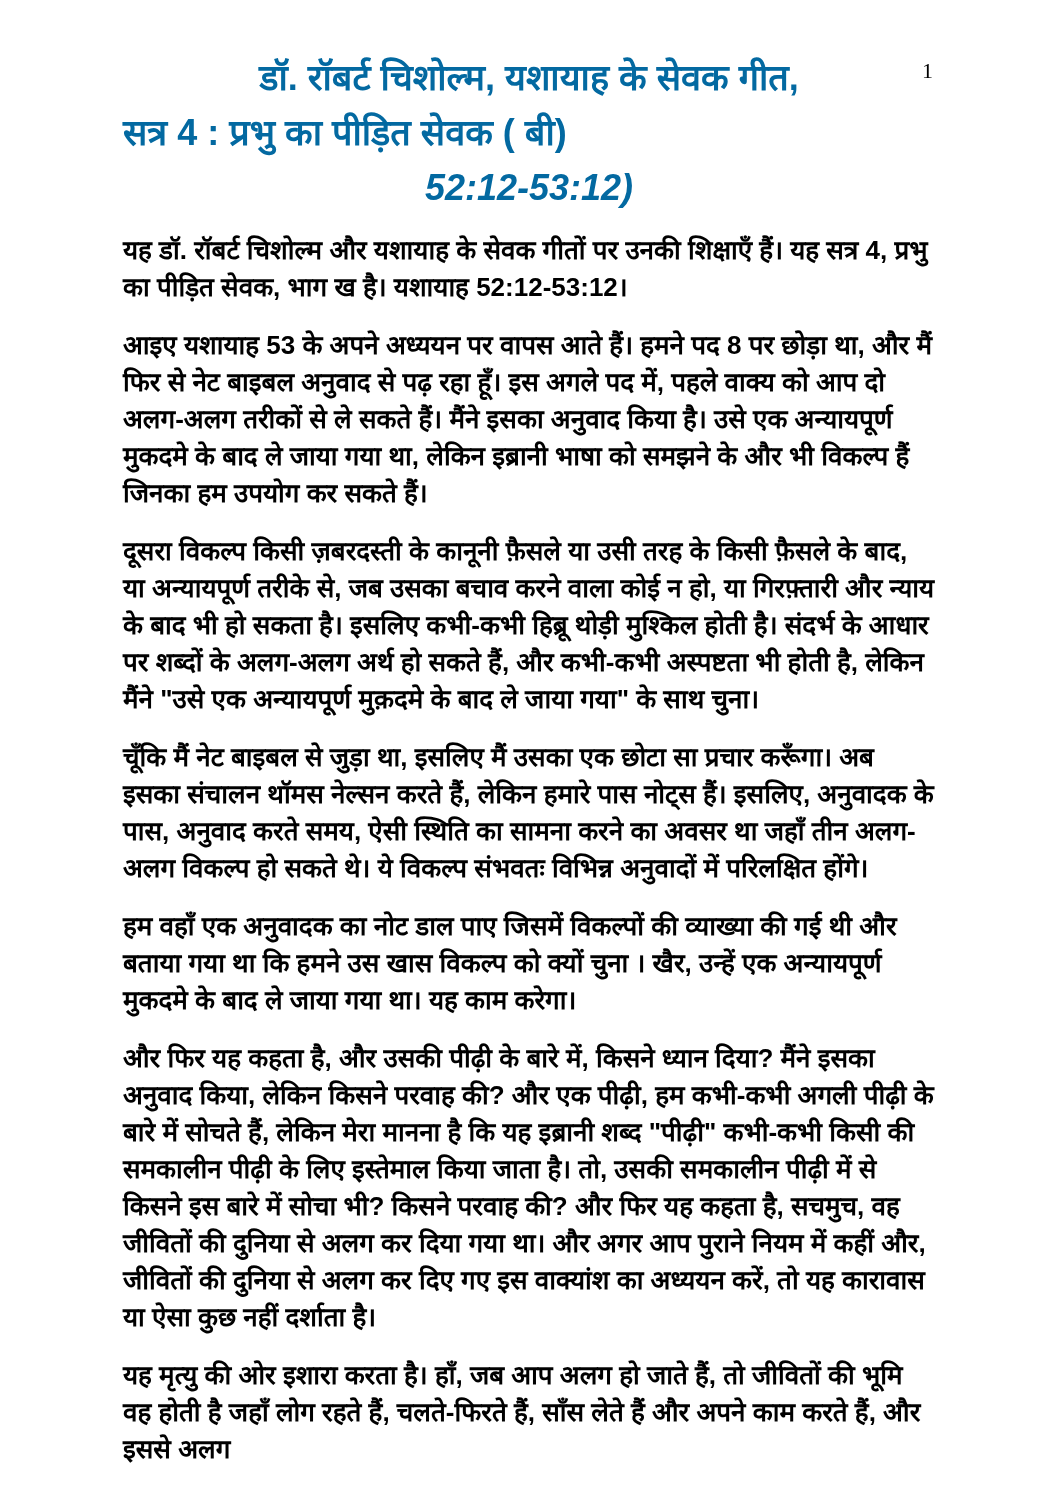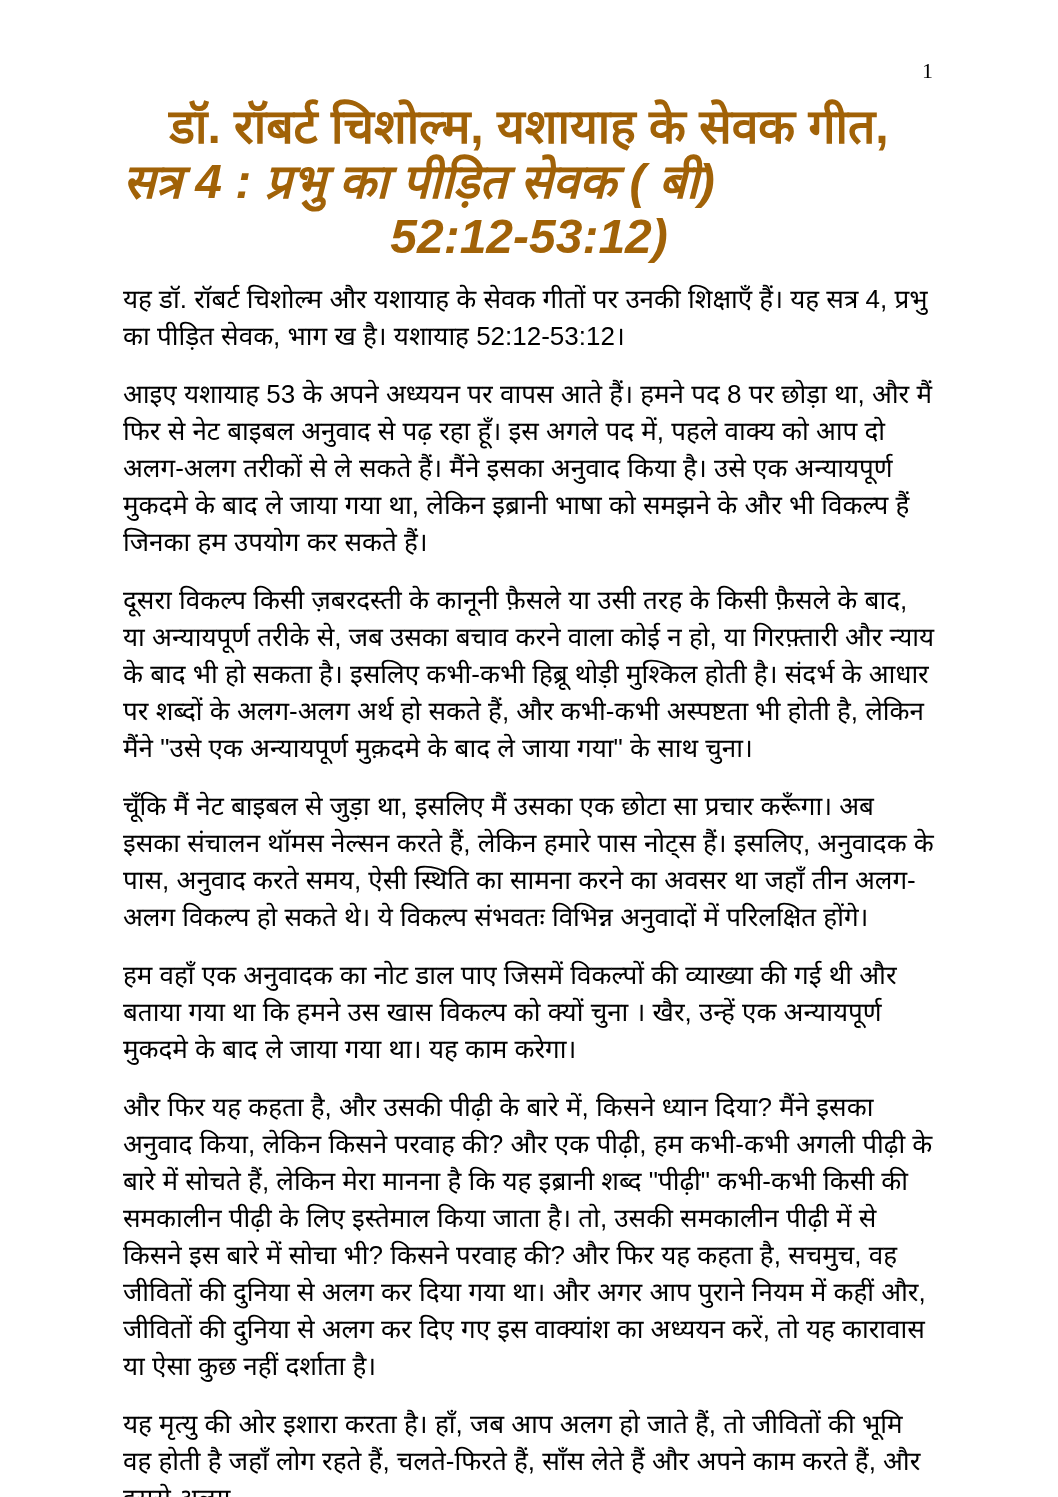--- a/index.html
+++ b/index.html
@@ -26,48 +26,48 @@
   .page-number {
     position: absolute;
     top: 60px;
     right: 125px;
     font-family: "Liberation Serif", serif;
     font-size: 22px;
     line-height: 1;
     color: #000000;
   }
   .doc-title {
-    padding-top: 99px;
+    padding-top: 50px;
     font-weight: 700;
-    font-size: 48px;
+    font-size: 36px;
     line-height: 55px;
-    color: #a16207;
+    color: #0369a1;
     letter-spacing: 0px;
   }
   .doc-title .t-line1 {
     text-align: center;
   }
   .doc-title .t-line2 {
     display: flex;
     justify-content: space-between;
     align-items: baseline;
-    font-style: italic;
   }
   .doc-title .t-line3 {
     text-align: center;
     font-style: italic;
   }
   .doc-body {
     margin-top: 17px;
     font-size: 26px;
     line-height: 37px;
     text-align: left;
   }
   .doc-body p {
     margin: 0 0 21px 0;
+    font-weight: bold;
   }
 </style>
 </head>
 <body>
 
 <div class="page">
 
   <div class="page-number">1</div>
 
   <div class="doc-title">

